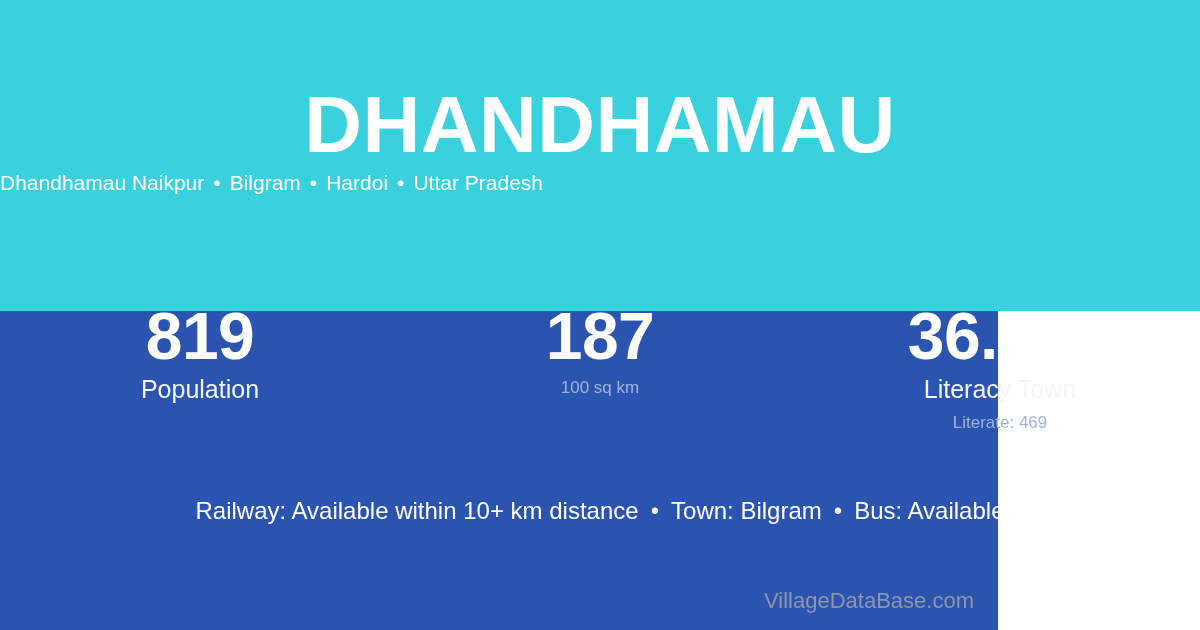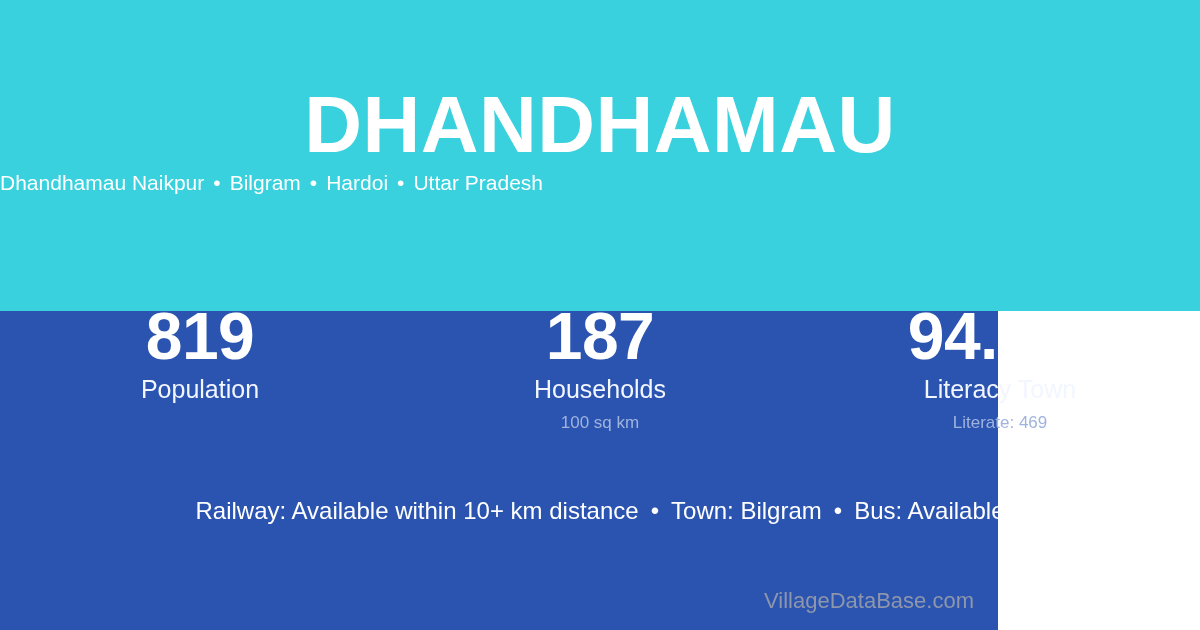--- a/index.html
+++ b/index.html
@@ -131,26 +131,25 @@
 
   <div id="stats">
 
     <div class="stat">
       <div class="stat-value">819</div>
       <div class="stat-label">Population</div>
     </div>
 
     <div class="stat">
       <div class="stat-value">187</div>
-      <div class="stat-label">Households</div>
       <div class="stat-sub">100 sq km</div>
     </div>
 
     <div class="stat">
-      <div class="stat-value">94.9%</div>
+      <div class="stat-value">36.1%</div>
       <div class="stat-label">Literacy Town</div>
       <div class="stat-sub">Literate: 469</div>
     </div>
 
   </div>
 
   <div id="amenities">
     <span>Railway: Available within 10+ km distance</span><span class="sep">•</span><span>Town: Bilgram</span><span class="sep">•</span><span>Bus: Available</span>
   </div>
 

